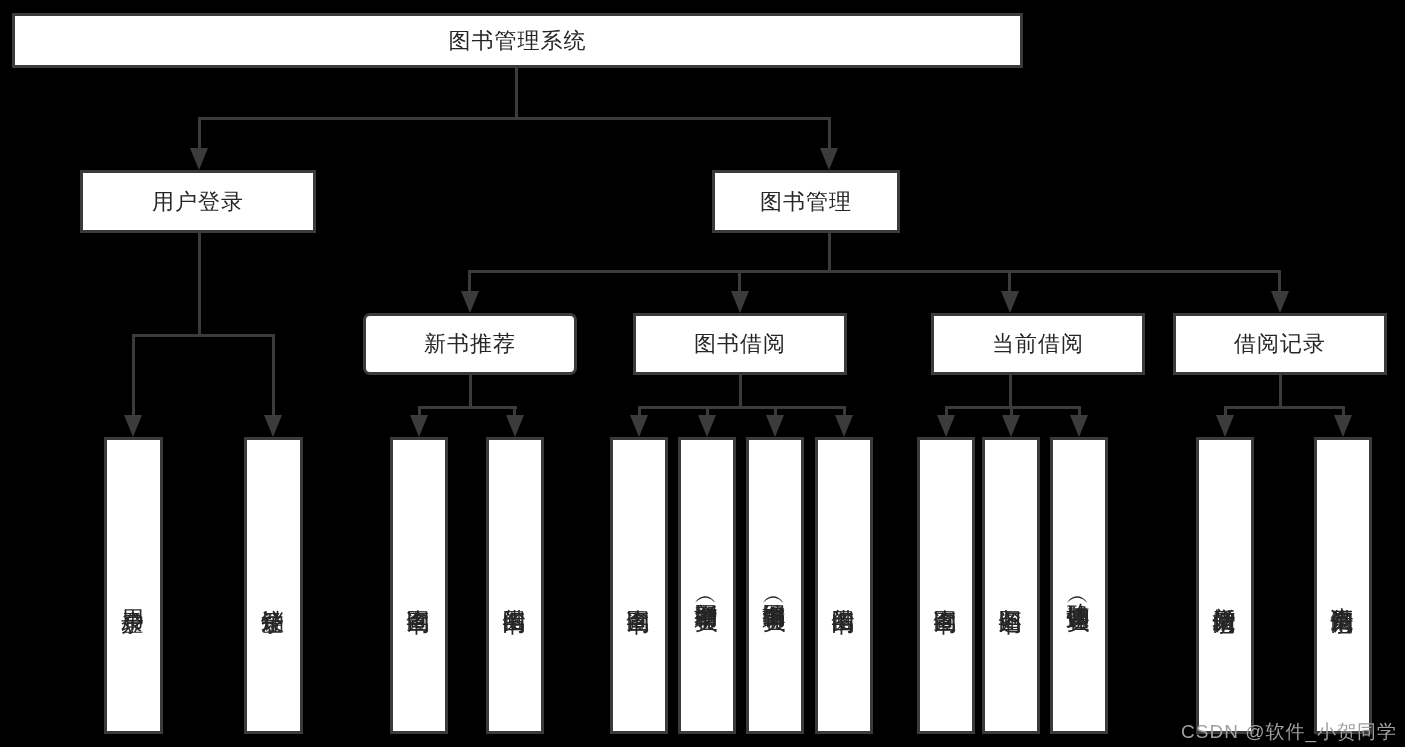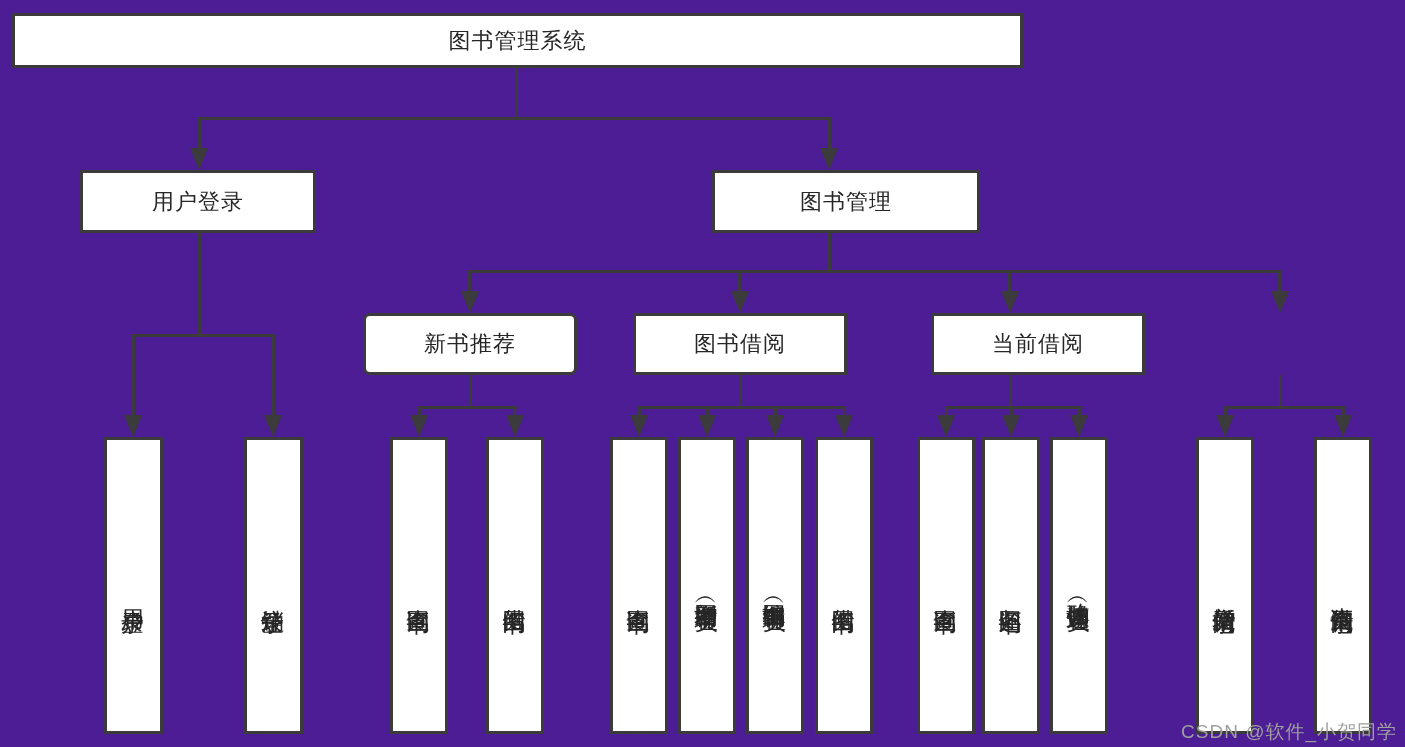--- a/index.html
+++ b/index.html
@@ -1,17 +1,17 @@
 <!DOCTYPE html>
 <html><head>
 <meta charset="utf-8">
 <style>
   html,body{margin:0;padding:0;background:#ffffff;}
   .canvas{
-    position:relative;width:1405px;height:747px;background:#4c1d95;overflow:hidden;
+    position:relative;width:1405px;height:747px;background:#000000;overflow:hidden;
     font-family:"Liberation Sans","DejaVu Sans",sans-serif;color:#262626;
   }
   .node{
     position:absolute;box-sizing:border-box;border:3px solid #3b3b3b;background:#ffffff;
     display:flex;align-items:center;justify-content:center;
   }
   .node span{font-size:22px;letter-spacing:1px;color:#262626;white-space:nowrap;}
   .leaf span{
     writing-mode:vertical-rl;text-orientation:mixed;font-size:23px;white-space:nowrap;
   }
@@ -33,32 +33,35 @@
 
 <div class="canvas">
 
   <div class="node" style="left:12px;top:13px;width:1011px;height:55px;">
     <span>图书管理系统</span>
   </div>
 
   <div class="node" style="left:80px;top:170px;width:236px;height:63px;">
     <span>用户登录</span>
   </div>
-  <div class="node" style="left:712px;top:170px;width:268px;height:63px;">
+  <div class="node" style="left:712px;top:170px;width:188px;height:63px;">
     <span>图书管理</span>
   </div>
 
   <div class="node" style="left:363px;top:313px;width:214px;height:62px;border-radius:7px;">
     <span>新书推荐</span>
   </div>
   <div class="node" style="left:633px;top:313px;width:214px;height:62px;">
     <span>图书借阅</span>
   </div>
   <div class="node" style="left:903px;top:313px;width:214px;height:62px;margin-left:28px;">
     <span>当前借阅</span>
+  </div>
+  <div class="node" style="left:1173px;top:313px;width:214px;height:62px;">
+    <span>借阅记录</span>
   </div>
 
   <div class="node leaf" style="left:104px;top:437px;width:59px;height:297px;">
     <span class="ls16">用户登录</span>
   </div>
   <div class="node leaf" style="left:244px;top:437px;width:59px;height:297px;">
     <span class="ls16">注销登录</span>
   </div>
 
   <div class="node leaf" style="left:390px;top:437px;width:58px;height:297px;">

